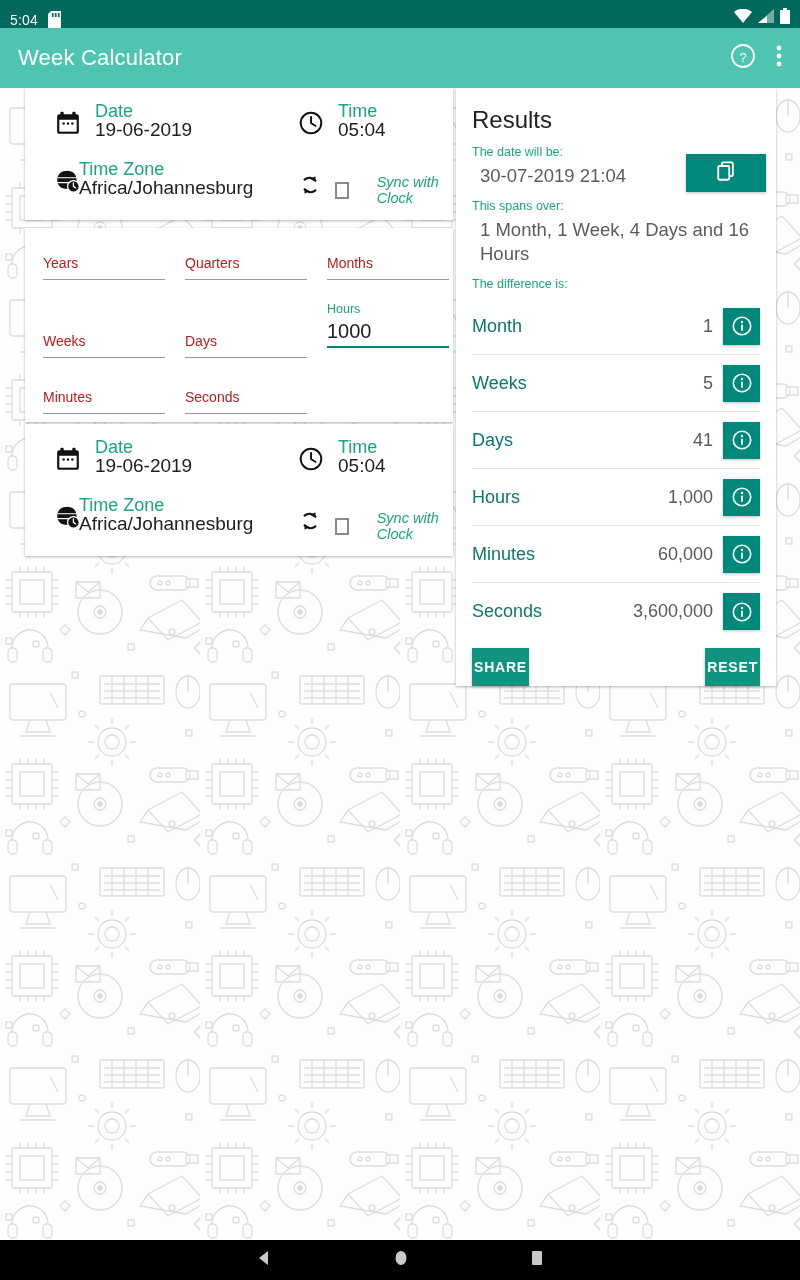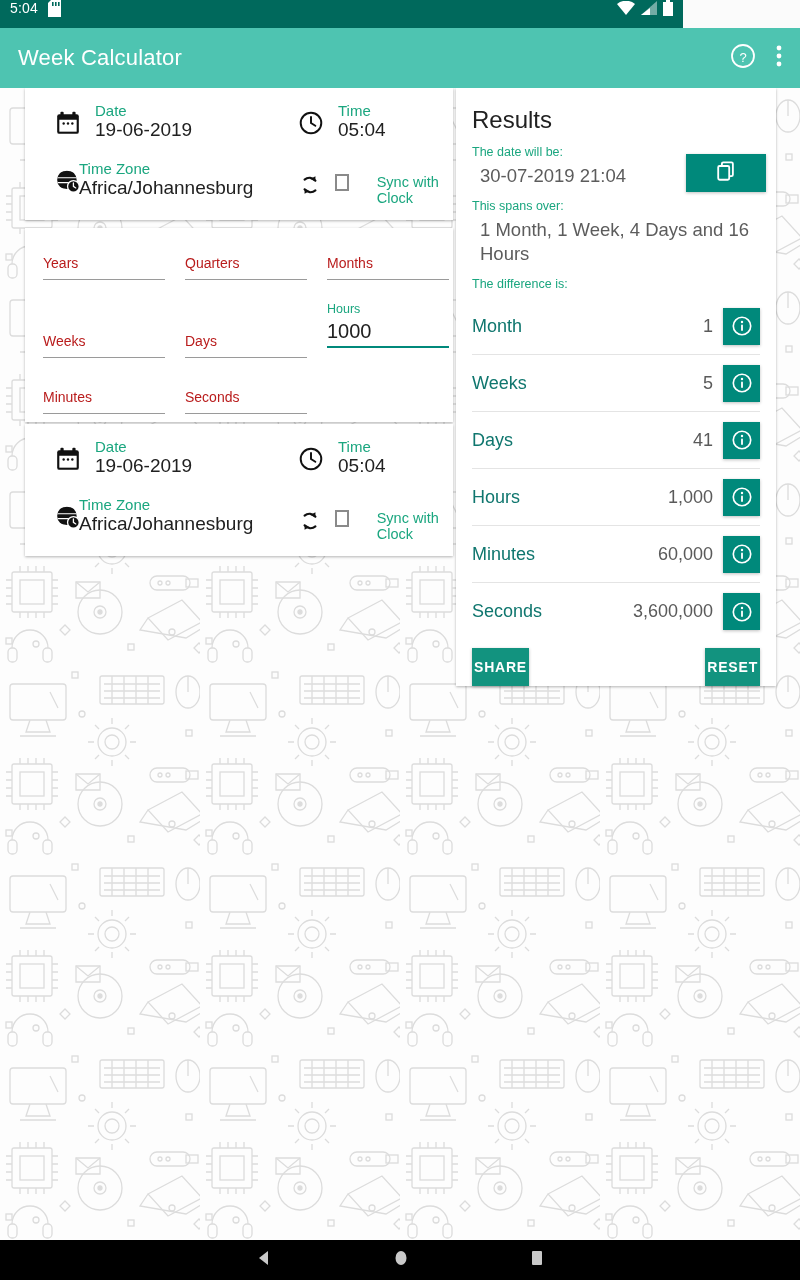--- a/index.html
+++ b/index.html
@@ -22,23 +22,23 @@
     left: 0; top: 88px;
     width: 800px; height: 1152px;
     background-color: #fcfcfc;
     opacity: 1;
     z-index: 0;
   }
 
   
   #status-bar {
     position: absolute; left: 0; top: 0;
-    width: 683px; height: 28px;
+    width: 800px; height: 28px;
     background: #00695c;
-    display: flex; align-items: flex-start;
+    display: flex; align-items: flex-end;
     padding: 0 10px;
     z-index: 40;
   }
   #status-bar .clock {
     color: #ffffff; font-size: 14px; letter-spacing: .2px;
   }
   #status-bar .sd {
     margin-left: 10px; display: flex; align-items: center;
   }
   #status-bar .right {
@@ -72,33 +72,33 @@
 
   #card-date-top { left: 25px; top: 88px; width: 428px; height: 132px; }
   #card-duration { left: 25px; top: 228px; width: 428px; height: 194px; }
   #card-date-bottom { left: 25px; top: 424px; width: 428px; height: 132px; }
   #card-results { left: 456px; top: 88px; width: 320px; height: 598px; }
 
   
   .date-card-inner { position: relative; width: 100%; height: 100%; }
 
   .field-label {
-    color: #1aa67f; font-size: 15px; line-height: 14px;
+    color: #1aa67f; font-size: 18px; line-height: 14px;
   }
   .field-value {
     color: #212121; font-size: 19px; line-height: 24px; font-weight: 400;
   }
   .ico-box {
     position: absolute; display: flex; align-items: center; justify-content: center;
   }
 
   .row-date   { position: absolute; left: 70px; top: 16px; }
   .row-time   { position: absolute; left: 313px; top: 16px; }
   .row-tz     { position: absolute; left: 54px; top: 74px; }
-  .row-sync   { position: absolute; left: 310px; top: 86px; display: flex; gap: 28px; }
+  .row-sync   { position: absolute; left: 310px; top: 86px; display: flex; align-items: center; gap: 28px; font-style: italic; }
 
   .icon-cal    { left: 30px; top: 22px; width: 26px; height: 26px; }
   .icon-clock  { left: 273px; top: 22px; width: 26px; height: 26px; }
   .icon-globe  { left: 30px; top: 80px; width: 26px; height: 26px; }
   .icon-sync   { left: 272px; top: 84px; width: 26px; height: 26px; }
 
   .checkbox {
     width: 17px; height: 17px; border: 2px solid #8a8a8a; background: transparent;
     display: inline-block;
   }

